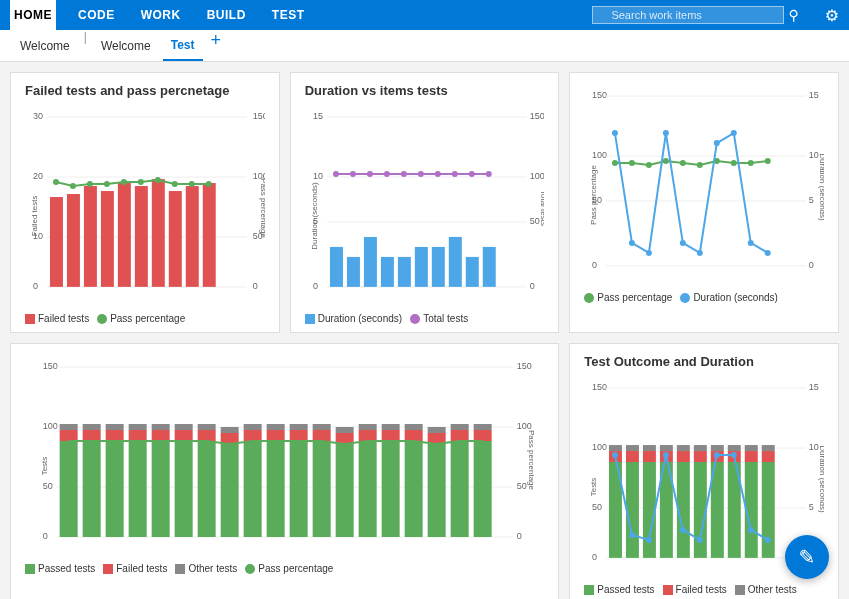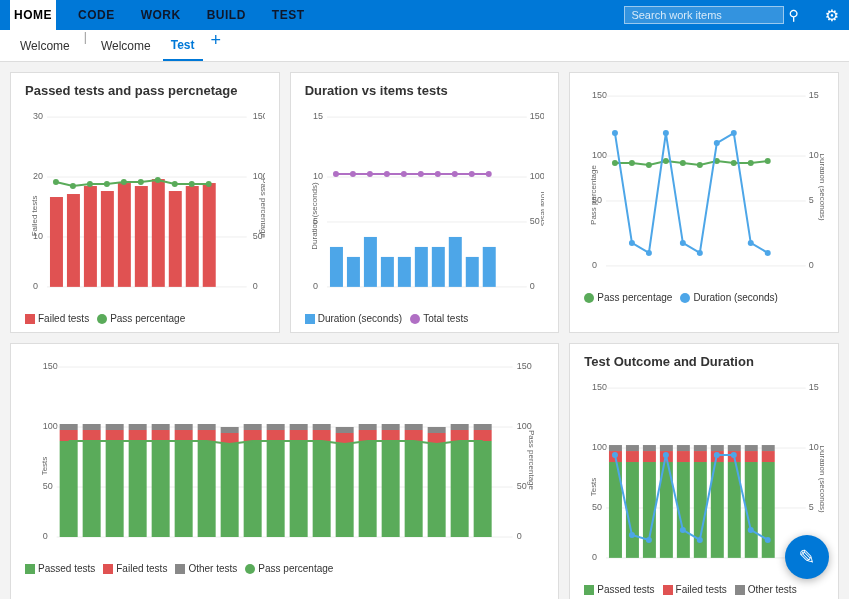--- a/index.html
+++ b/index.html
@@ -8,21 +8,21 @@
     
     .top-nav {
       background: #0078d7;
       display: flex;
       align-items: center;
       height: 30px;
       padding: 0 10px;
       gap: 18px;
     }
     .top-nav-item {
-      color: #0f172a;
+      color: #ffffff;
       font-size: 12px;
       font-weight: 600;
       letter-spacing: 0.5px;
       cursor: pointer;
       padding: 0 4px;
       height: 100%;
       display: flex;
       align-items: center;
     }
     .top-nav-item.active {
@@ -33,22 +33,22 @@
       margin-left: auto;
       display: flex;
       align-items: center;
       gap: 4px;
     }
     .top-nav-search input {
       background: rgba(255,255,255,0.2);
       border: 1px solid rgba(255,255,255,0.5);
       color: #fff;
       font-size: 11px;
-      padding: 2px 6px;
-      width: 160px;
+      padding: 2px 18px;
+      width: 192px;
     }
     .top-nav-search input::placeholder { color: rgba(255,255,255,0.8); }
     .search-icon { color: #fff; font-size: 14px; cursor: pointer; }
     .settings-icon { color: #fff; font-size: 16px; cursor: pointer; margin-left: 8px; }
 
     
     .sub-nav {
       background: #fff;
       border-bottom: 1px solid #ddd;
       display: flex;
@@ -166,21 +166,21 @@
   <div class="sub-nav-item">Welcome</div>
   <span class="sub-nav-sep">|</span>
   <div class="sub-nav-item">Welcome</div>
   <div class="sub-nav-item active">Test</div>
   <span class="sub-nav-add">+</span>
 </div>
 
 <div class="dashboard">
 
   <div class="chart-card">
-    <div class="chart-title">Passed tests and pass percnetage</div>
+    <div class="chart-title">Failed tests and pass percnetage</div>
     <div class="chart-area">
       <svg width="100%" height="200" viewBox="0 0 240 200">
 
         <text x="8" y="15" font-size="9" fill="#666">30</text>
         <text x="8" y="75" font-size="9" fill="#666">20</text>
         <text x="8" y="135" font-size="9" fill="#666">10</text>
         <text x="8" y="185" font-size="9" fill="#666">0</text>
 
         <text x="228" y="15" font-size="9" fill="#666">150</text>
         <text x="228" y="75" font-size="9" fill="#666">100</text>

